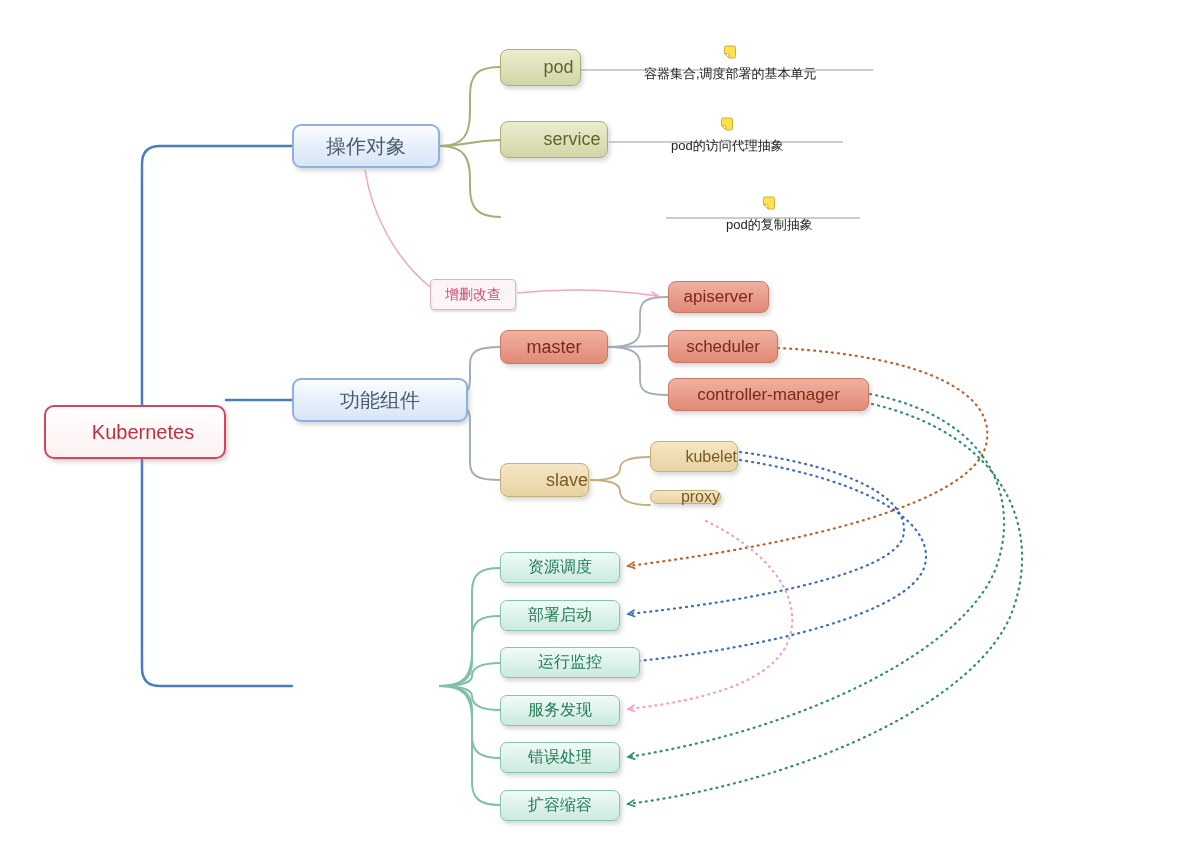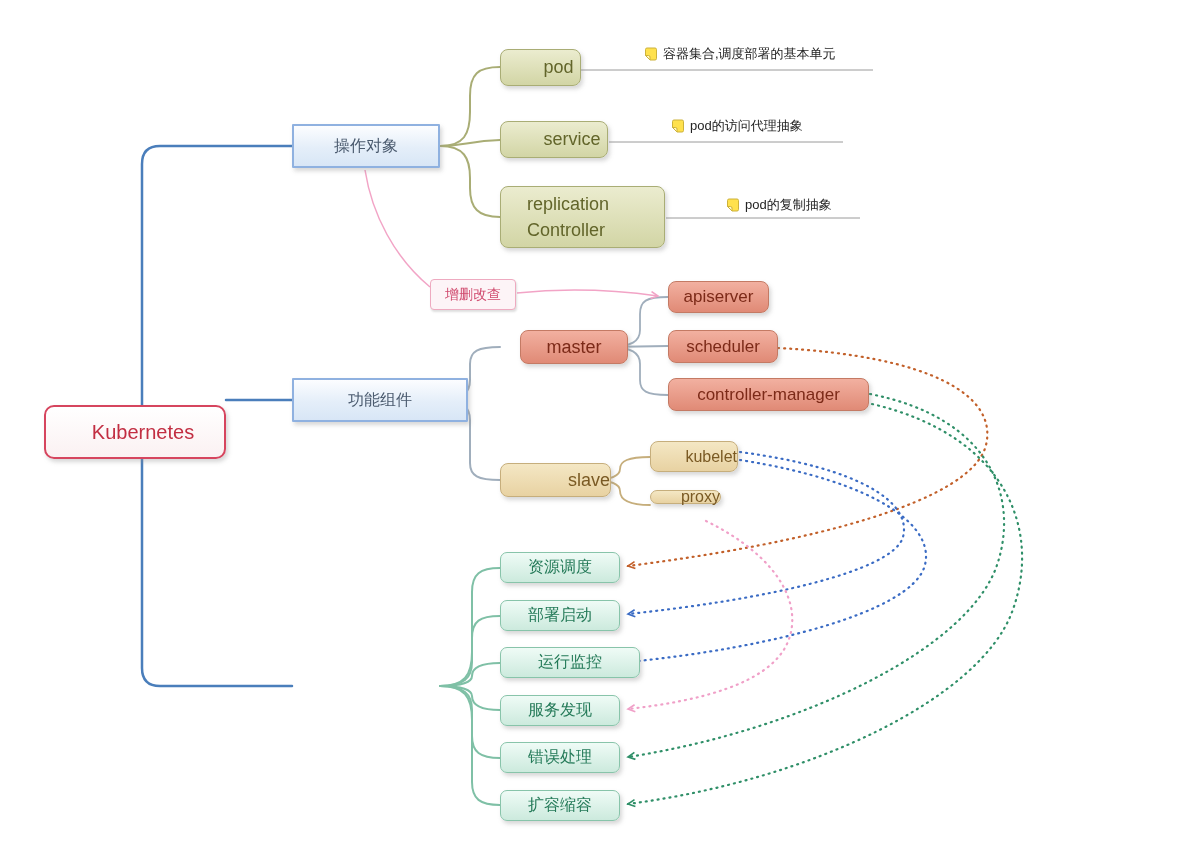--- a/index.html
+++ b/index.html
@@ -2,39 +2,39 @@
 <html><head>
 <meta charset="utf-8">
 <style>
   html,body{margin:0;padding:0;background:#ffffff;}
   .stage{position:relative;width:1185px;height:864px;background:#ffffff;overflow:hidden;
          font-family:"Liberation Sans","DejaVu Sans",sans-serif;}
   svg.links{position:absolute;left:0;top:0;z-index:0;}
   .node{position:absolute;z-index:2;box-sizing:border-box;display:flex;align-items:center;
         justify-content:center;box-shadow:2px 3px 4px rgba(140,140,140,.35);white-space:pre-line;}
   .blue{background:linear-gradient(180deg,#fcfdff 0%,#e4eef9 55%,#d8e6f6 100%);
-        border:2px solid #8fb1e0;border-radius:1px;color:#4a5a6e;font-size:16px;}
+        border:2px solid #8fb1e0;border-radius:9px;color:#4a5a6e;font-size:20px;}
   .root{background:linear-gradient(180deg,#ffffff 0%,#fbf1f2 100%);
         border:2px solid #d6455e;border-radius:10px;color:#c22e42;font-size:20px;padding-left:16px;}
   .olive{background:linear-gradient(180deg,#ebeccf 0%,#d2d5a5 100%);
         border:1px solid #a9ad75;border-radius:8px;color:#62652a;font-size:18px;padding-left:36px;}
   .salmon{background:linear-gradient(180deg,#f2b0a0 0%,#e08a76 100%);
         border:1px solid #c47a64;border-radius:8px;color:#7c2a18;font-size:18px;}
   .salmon.small{font-size:17px;}
   .tan{background:linear-gradient(180deg,#f4e7c4 0%,#e8d2a2 100%);
         border:1px solid #c6ae7c;border-radius:8px;color:#7a5a24;font-size:18px;justify-content:flex-end;}
   .tan.small{font-size:16px;}
   .teal{background:linear-gradient(180deg,#effbf6 0%,#cceadd 100%);
         border:1px solid #88c4aa;border-radius:7px;color:#247a58;font-size:16px;}
   .plabel{background:#fdf4f7;border:1px solid #eeaac0;border-radius:4px;color:#d04a6e;
         font-size:14px;box-shadow:1px 2px 2px rgba(150,150,150,.3);}
   .multi{justify-content:flex-start;padding-left:26px;}
   .multi span{display:inline-block;width:112px;line-height:1.45;}
   .note{position:absolute;z-index:2;display:flex;align-items:center;gap:5px;
-        font-size:13px;color:#242424;}
+        font-size:13px;color:#242424;flex-direction:column;}
   .nicon{display:inline-flex;align-items:center;}
 </style>
 </head>
 <body>
 
 <div class="stage">
 
   <svg class="links" width="1185" height="864" viewBox="0 0 1185 864">
     <defs>
       <marker id="m-orange" markerWidth="11" markerHeight="10" refX="8" refY="4.5" orient="auto" markerUnits="userSpaceOnUse">
@@ -112,23 +112,20 @@
   <div class="node blue" style="left:292px;top:378px;width:176px;height:44px">
     <span>功能组件</span>
   </div>
 
   <div class="node olive" style="left:500px;top:49px;width:81px;height:37px">
     <span>pod</span>
   </div>
   <div class="node olive" style="left:500px;top:121px;width:108px;height:37px">
     <span>service</span>
   </div>
-  <div class="node olive multi" style="left:500px;top:186px;width:165px;height:62px">
-    <span>replication Controller</span>
-  </div>
 
   <div class="note" style="left:644px;top:45px">
     <span class="nicon">
       <svg width="14" height="15" viewBox="0 0 14 15">
           <path d="M1.5,2.5 Q1.5,1 3,1 L11,1 Q12.5,1 12.5,2.5 L12.5,11.5 Q12.5,13 11,13 L6,13 L1.5,8.5 Z" fill="#ffe14d" stroke="#cdb23a" stroke-width="1"></path>
           <path d="M6,13 L6,10 Q6,8.5 4.5,8.5 L1.5,8.5 Z" fill="#fff7c4" stroke="#cdb23a" stroke-width="1"></path>
         </svg>
     </span>
     <span class="ntext">容器集合,调度部署的基本单元</span>
   </div>
@@ -148,34 +145,34 @@
           <path d="M6,13 L6,10 Q6,8.5 4.5,8.5 L1.5,8.5 Z" fill="#fff7c4" stroke="#cdb23a" stroke-width="1"></path>
         </svg>
     </span>
     <span class="ntext">pod的复制抽象</span>
   </div>
 
   <div class="node plabel" style="left:430px;top:279px;width:86px;height:31px">
     <span>增删改查</span>
   </div>
 
-  <div class="node salmon" style="left:520px;top:330px;width:108px;height:34px">
+  <div class="node salmon" style="left:500px;top:330px;width:108px;height:34px">
     <span>master</span>
   </div>
   <div class="node salmon small" style="left:668px;top:281px;width:101px;height:32px">
     <span>apiserver</span>
   </div>
   <div class="node salmon small" style="left:668px;top:330px;width:110px;height:33px">
     <span>scheduler</span>
   </div>
   <div class="node salmon small" style="left:668px;top:378px;width:201px;height:33px">
     <span>controller-manager</span>
   </div>
 
-  <div class="node tan" style="left:500px;top:463px;width:111px;height:34px">
+  <div class="node tan" style="left:500px;top:463px;width:89px;height:34px">
     <span>slave</span>
   </div>
   <div class="node tan small" style="left:650px;top:441px;width:88px;height:31px">
     <span>kubelet</span>
   </div>
   <div class="node tan small" style="left:650px;top:490px;width:71px;height:14px">
     <span>proxy</span>
   </div>
 
   <div class="node teal" style="left:500px;top:552px;width:120px;height:31px">

